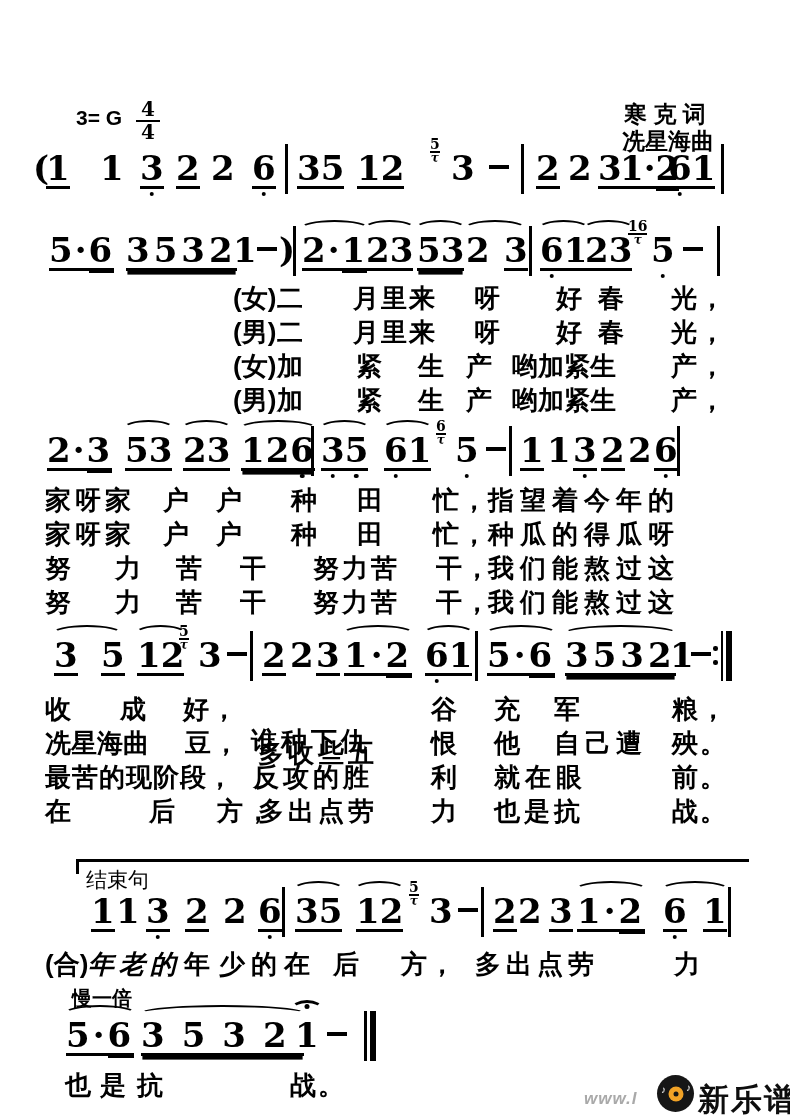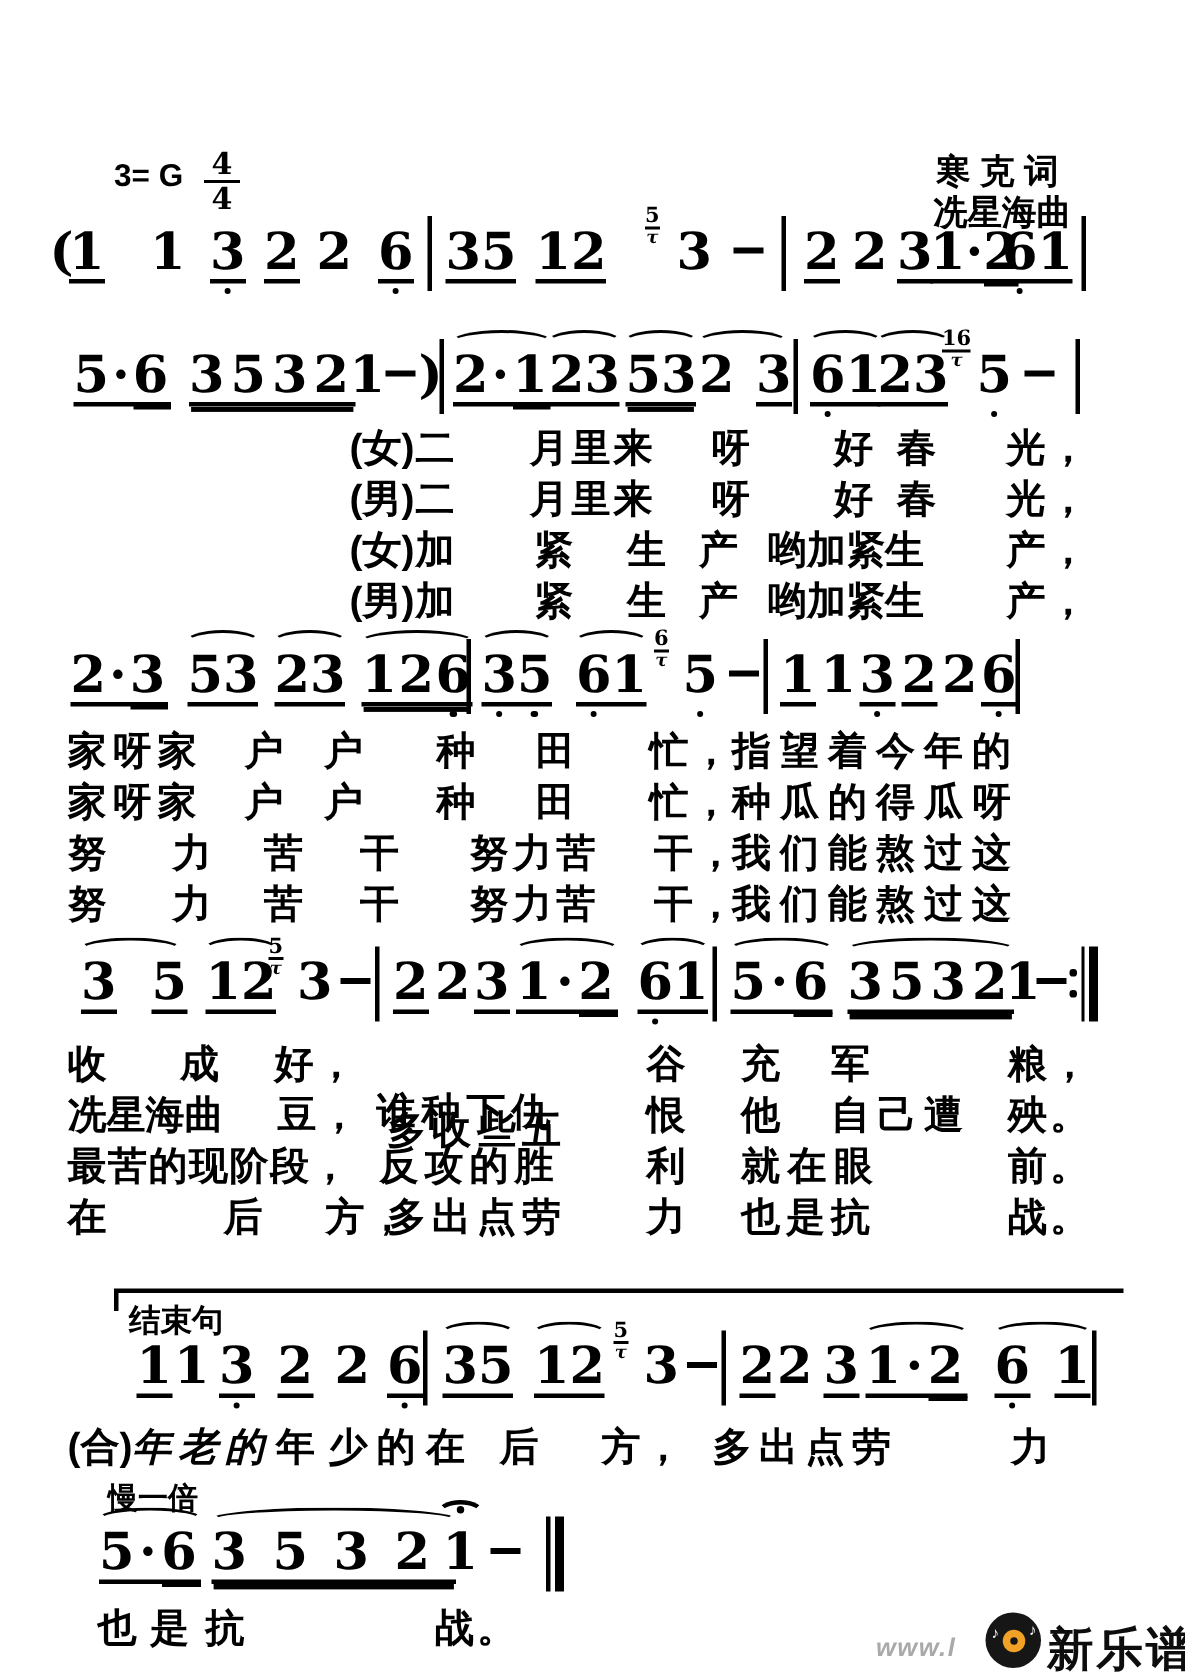--- a/index.html
+++ b/index.html
@@ -40,21 +40,21 @@
   .ferm{position:absolute;left:50%;top:-18px;transform:translateX(-50%);width:26px;height:12px;
         border:3px solid transparent;border-top-color:#000;border-radius:50%;}
   .ferm::after{content:"";position:absolute;left:50%;top:1px;transform:translateX(-50%);
         width:5px;height:5px;border-radius:50%;background:#000;}
   
   .lrow{position:absolute;left:0;width:100%;height:0;}
   .seg{position:absolute;top:0;font-size:26px;line-height:30px;font-weight:700;letter-spacing:2px;white-space:pre;}
   
   .endbracket{position:absolute;left:76px;top:859px;width:673px;height:2.5px;background:#000;}
   .endbracket::before{content:"";position:absolute;left:0;top:2.5px;width:2.5px;height:12px;background:#000;}
-  .endlabel{position:absolute;left:86px;top:866px;font-size:21px;font-weight:700;}
+  .endlabel{position:absolute;left:86px;top:866px;font-size:21px;font-weight:400;}
   .slowlabel{position:absolute;left:72px;top:985px;font-size:20px;font-weight:700;}
   
   .wm{position:absolute;left:584px;top:1089px;font-size:17px;font-style:italic;font-weight:700;
       color:#a9a9a9;letter-spacing:1px;}
   .vinyl{position:absolute;left:657px;top:1075px;width:37px;height:37px;border-radius:50%;background:#161616;}
   .vinyl::before{content:"";position:absolute;left:50%;top:50%;transform:translate(-50%,-50%);
       width:15px;height:15px;border-radius:50%;background:#f1a226;}
   .vinyl::after{content:"";position:absolute;left:50%;top:50%;transform:translate(-50%,-50%);
       width:5px;height:5px;border-radius:50%;background:#161616;}
   .vnote{position:absolute;color:#fff;font-size:10px;font-style:normal;z-index:2;}

